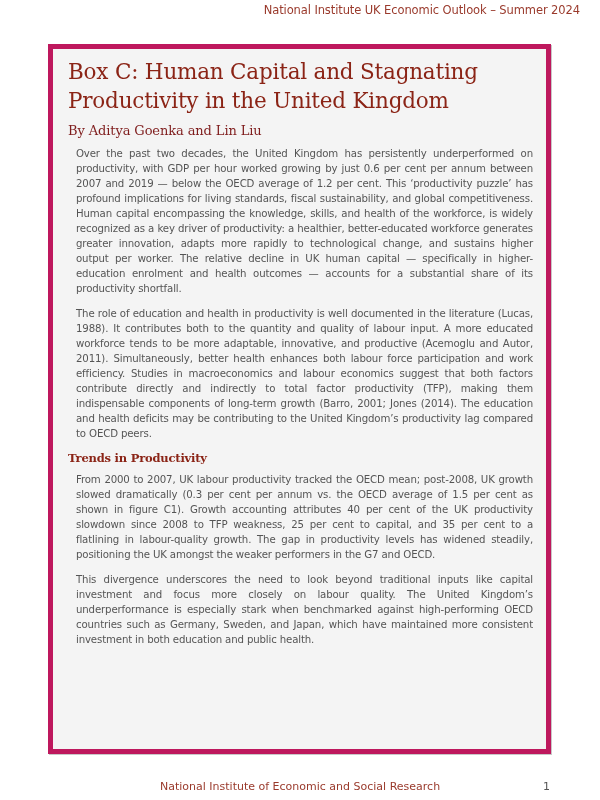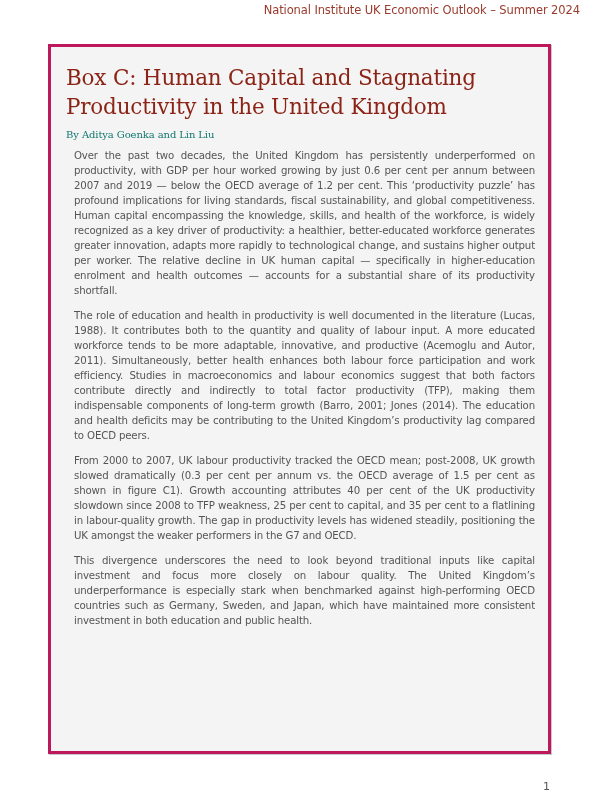--- a/index.html
+++ b/index.html
@@ -8,36 +8,36 @@
     font-family: "DejaVu Sans", sans-serif; overflow: hidden;
   }
   .running-header {
     position: absolute; top: 3px; right: 20px;
     font-size: 11.5px; color: #9a3a2c;
     font-family: "DejaVu Sans", sans-serif;
     letter-spacing: -0.1px;
   }
   .box {
     position: absolute; left: 48px; top: 44px; width: 503px; height: 710px;
-    background: #f4f4f4; border: 3px solid #be185d;
+    background: #f4f4f4; border: 5px solid #be185d;
     box-shadow: 1px 1px 0 #c8c8c8;
     box-sizing: border-box;
-    padding: 16px 13px 0 15px;
+    padding: 8px 13px 0 15px;
   }
   .box-title {
     margin: 0;
     font-family: "DejaVu Serif", serif;
     font-size: 21.5px; line-height: 29px; color: #8b2416;
     font-weight: normal;
     letter-spacing: -0.2px;
   }
   .box-byline {
     margin: 8px 0 8px 0;
     font-family: "DejaVu Serif", serif;
-    font-size: 10px; color: #0f766e; letter-spacing: -0.1px;
+    font-size: 13px; color: #7f1d1d; letter-spacing: -0.1px;
   }
   .para {
     margin: 0 0 10px 8px;
     font-family: "DejaVu Sans", sans-serif;
     font-size: 10.2px; line-height: 15px; color: #555555;
     text-align: justify; letter-spacing: -0.15px;
   }
   .section-heading {
     margin: 4px 0 7px 0;
     font-family: "DejaVu Serif", serif;
@@ -56,19 +56,21 @@
 
 <div class="running-header">National Institute UK Economic Outlook – Summer 2024</div>
 
 <div class="box">
   <h1 class="box-title">Box C: Human Capital and Stagnating Productivity in the United Kingdom</h1>
   <div class="box-byline">By Aditya Goenka and Lin Liu</div>
 
   <p class="para">Over the past two decades, the United Kingdom has persistently underperformed on productivity, with GDP per hour worked growing by just 0.6 per cent per annum between 2007 and 2019 — below the OECD average of 1.2 per cent. This ‘productivity puzzle’ has profound implications for living standards, fiscal sustainability, and global competitiveness. Human capital encompassing the knowledge, skills, and health of the workforce, is widely recognized as a key driver of productivity: a healthier, better-educated workforce generates greater innovation, adapts more rapidly to technological change, and sustains higher output per worker. The relative decline in UK human capital — specifically in higher-education enrolment and health outcomes — accounts for a substantial share of its productivity shortfall.</p>
   <p class="para">The role of education and health in productivity is well documented in the literature (Lucas, 1988). It contributes both to the quantity and quality of labour input. A more educated workforce tends to be more adaptable, innovative, and productive (Acemoglu and Autor, 2011). Simultaneously, better health enhances both labour force participation and work efficiency. Studies in macroeconomics and labour economics suggest that both factors contribute directly and indirectly to total factor productivity (TFP), making them indispensable components of long-term growth (Barro, 2001; Jones (2014). The education and health deficits may be contributing to the United Kingdom’s productivity lag compared to OECD peers.</p>
 
+  <div class="section-heading">Trends in Productivity</div>
   <p class="para">From 2000 to 2007, UK labour productivity tracked the OECD mean; post-2008, UK growth slowed dramatically (0.3 per cent per annum vs. the OECD average of 1.5 per cent as shown in figure C1). Growth accounting attributes 40 per cent of the UK productivity slowdown since 2008 to TFP weakness, 25 per cent to capital, and 35 per cent to a flatlining in labour-quality growth. The gap in productivity levels has widened steadily, positioning the UK amongst the weaker performers in the G7 and OECD.</p>
   <p class="para">This divergence underscores the need to look beyond traditional inputs like capital investment and focus more closely on labour quality. The United Kingdom’s underperformance is especially stark when benchmarked against high-performing OECD countries such as Germany, Sweden, and Japan, which have maintained more consistent investment in both education and public health.</p>
 </div>
 
 <div class="footer">
+  <span class="footer-org">National Institute of Economic and Social Research</span>
   <span class="footer-page">1</span>
 </div>
 
 </body></html>

